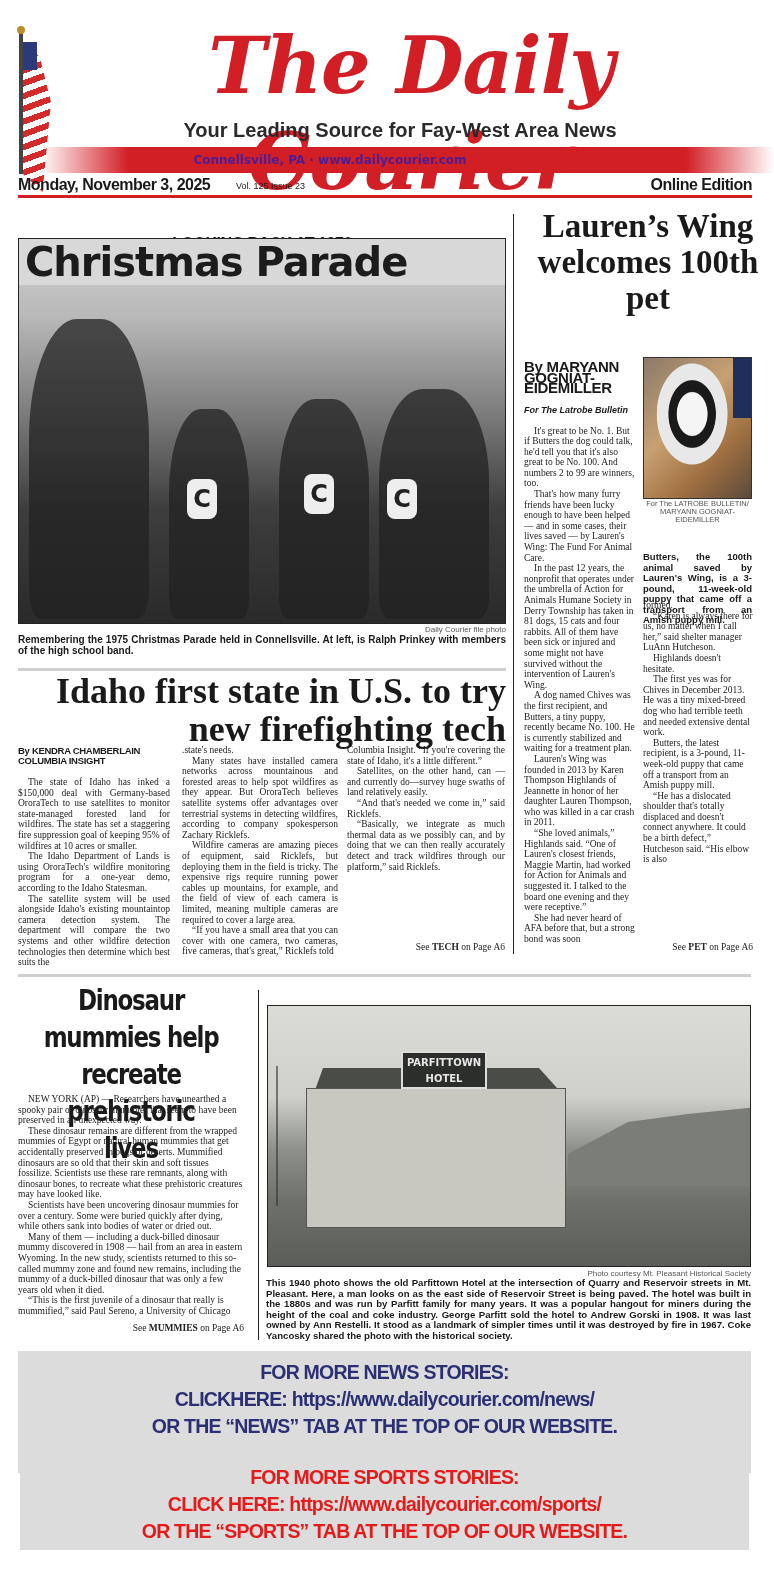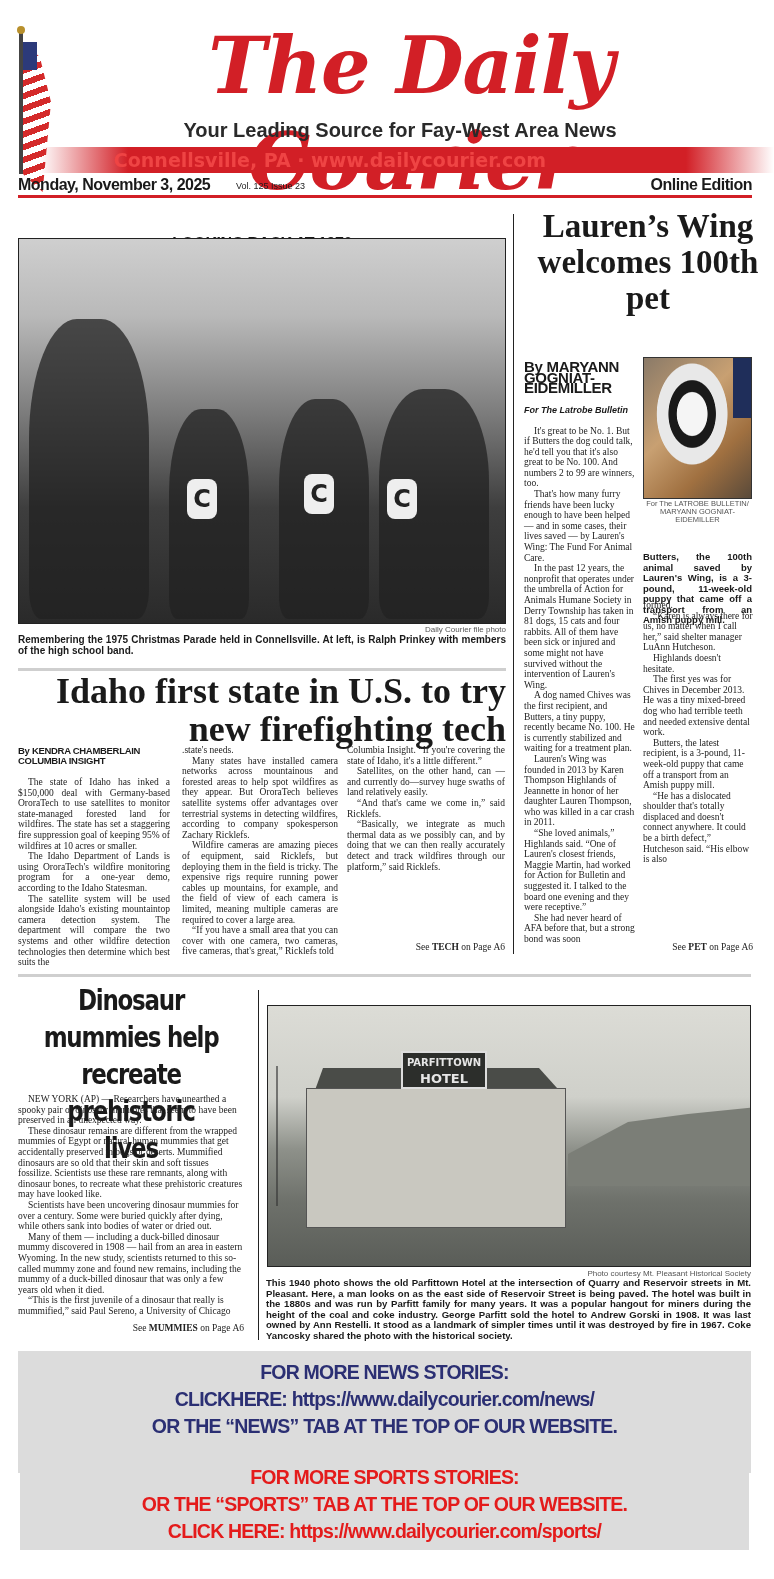--- a/index.html
+++ b/index.html
@@ -8,21 +8,21 @@
   
   .masthead { position: absolute; left: 0; top: 0; width: 774px; height: 200px; }
   .flag { position: absolute; left: 16px; top: 24px; width: 38px; height: 150px; }
   .flag .pole { position: absolute; left: 3px; top: 8px; width: 4px; height: 142px; background: #444; }
   .flag .finial { position: absolute; left: 1px; top: 2px; width: 8px; height: 8px; border-radius: 50%; background: #b8902c; }
   .flag .cloth { position: absolute; left: 7px; top: 18px; width: 28px; height: 150px; background: repeating-linear-gradient(160deg, #d42a2a 0 6px, #ffffff 6px 12px); clip-path: polygon(0 0, 60% 10%, 100% 40%, 70% 100%, 0 88%); }
   .flag .canton { position: absolute; left: 7px; top: 18px; width: 14px; height: 28px; background: #2c3a7a; }
   .title { position: absolute; left: 56px; top: 18px; width: 710px; text-align: center; font-family: "DejaVu Serif", serif; font-weight: bold; font-size: 78px; letter-spacing: -1px; color: #d21f26; line-height: 96px; font-style: italic; }
   .tagline { position: absolute; left: 60px; top: 119px; width: 680px; text-align: center; font-family: "Liberation Sans", sans-serif; font-weight: bold; font-size: 20px; color: #2a2a2a; }
   .redband { position: absolute; left: 40px; top: 147px; width: 734px; height: 26px; background: linear-gradient(90deg, rgba(210,31,38,0) 0%, #d21f26 12%, #d21f26 88%, rgba(210,31,38,0) 100%); }
-  .redband-text { position: absolute; left: 0; top: 147px; width: 660px; text-align: center; font-family: "DejaVu Sans", sans-serif; font-weight: bold; font-size: 19px; color: #ef4444; line-height: 26px; }
+  .redband-text { position: absolute; left: 0; top: 147px; width: 660px; text-align: center; font-family: "DejaVu Sans", sans-serif; font-weight: bold; font-size: 12px; color: #4c1d95; line-height: 26px; }
   .dateline { position: absolute; left: 18px; top: 176px; width: 734px; height: 22px; border-bottom: 3px solid #d21f26; font-family: "Liberation Sans", sans-serif; }
   .dateline .date { position: absolute; left: 0; top: 0; font-size: 16px; font-weight: bold; color: #1a1a1a; letter-spacing: -0.5px; }
   .dateline .vol { position: absolute; left: 218px; top: 5px; font-size: 9px; color: #1a1a1a; }
   .dateline .edition { position: absolute; right: 0; top: 0; font-size: 16px; font-weight: bold; color: #1a1a1a; letter-spacing: -0.5px; }
 
   
   .kicker { font-family: "Liberation Sans", sans-serif; font-weight: bold; font-size: 16px; text-align: center; letter-spacing: -0.5px; margin-top: 24px; }
 
   
   .lookback-head { position: absolute; left: 18px; top: 211px; width: 488px; }
@@ -56,21 +56,21 @@
 
   
   .dino-head { position: absolute; left: 18px; top: 982px; width: 226px; text-align: center; font-family: "DejaVu Sans", sans-serif; font-weight: bold; font-size: 28px; line-height: 37px; letter-spacing: -1.5px; transform: scaleX(0.82); transform-origin: center top; color: #1a1a1a; }
 
   
   .mtp-head { position: absolute; left: 266px; top: 982px; width: 488px; }
   .photo2 { position: absolute; left: 267px; top: 1005px; width: 484px; height: 262px; border: 1px solid #222; background: linear-gradient(180deg, #dcdcd6 0%, #cfd0ca 35%, #8e918a 55%, #6e716b 75%, #5a5d58 100%); overflow: hidden; }
   .photo2 .building { position: absolute; left: 38px; top: 82px; width: 260px; height: 140px; background: #c9c8c0; border: 1px solid #555; }
   .photo2 .roof { position: absolute; left: 28px; top: 62px; width: 270px; height: 30px; background: #4a4c48; clip-path: polygon(6% 100%, 10% 0, 90% 0, 100% 100%); }
   .photo2 .sign { position: absolute; left: 133px; top: 45px; width: 86px; height: 38px; background: #2c2e2b; border: 2px solid #ddd; color: #e6e6e6; font-family: "DejaVu Sans", sans-serif; font-weight: bold; font-size: 10px; text-align: center; line-height: 16px; padding-top: 2px; }
-  .photo2 .sign span { display: block; font-size: 13px; }
+  .photo2 .sign span { display: block; font-size: 10px; }
   .photo2 .hill { position: absolute; left: 300px; top: 100px; width: 200px; height: 80px; background: #7b7e77; clip-path: polygon(0 60%, 30% 20%, 60% 10%, 100% 0, 100% 100%, 0 100%); }
   .photo2 .tree { position: absolute; left: 8px; top: 60px; width: 80px; height: 140px; border-left: 2px solid #333; opacity: 0.6; }
   .credit2 { position: absolute; left: 266px; top: 1269px; width: 485px; }
   .cutline2 { position: absolute; left: 266px; top: 1278px; width: 485px; font-size: 9.6px; line-height: 10.5px; }
 
   
   .promo { position: absolute; left: 18px; width: 733px; background: #dcdcdc; text-align: center; font-family: "Liberation Sans", sans-serif; font-weight: bold; font-size: 19.5px; line-height: 27px; letter-spacing: -0.8px; padding-top: 8px; }
   .promo.news { top: 1351px; height: 122px; color: #2b2f73; }
   .promo.sports { top: 1456px; height: 94px; color: #e41b1b; left: 20px; width: 729px; }
 </style>
@@ -90,20 +90,21 @@
   <div class="redband-text">Connellsville, PA · www.dailycourier.com</div>
   <div class="dateline">
     <span class="date">Monday, November 3, 2025</span>
     <span class="vol">Vol. 125 Issue 23</span>
     <span class="edition">Online Edition</span>
   </div>
 </header>
 
 <div class="lookback-head kicker">LOOKING BACK AT 1976</div>
 <div class="photo1">
+  <div class="banner">Christmas Parade</div>
   <div class="fig" style="left:10px;top:80px;width:120px;height:300px;"></div>
   <div class="fig" style="left:150px;top:170px;width:80px;height:210px;"></div>
   <div class="fig" style="left:260px;top:160px;width:90px;height:220px;"></div>
   <div class="fig" style="left:360px;top:150px;width:110px;height:230px;"></div>
   <div class="c" style="left:168px;top:240px;">C</div>
   <div class="c" style="left:285px;top:235px;">C</div>
   <div class="c" style="left:368px;top:240px;">C</div>
 </div>
 <div class="credit credit1">Daily Courier file photo</div>
 <div class="cutline cutline1">Remembering the 1975 Christmas Parade held in Connellsville. At left, is Ralph Prinkey with members of the high school band.</div>
@@ -121,40 +122,40 @@
 </div>
 <div class="col body-text" style="left:182px;top:745px;width:156px;">
   <p style="text-indent:0">.state's needs.</p>
   <p>Many states have installed camera networks across mountainous and forested areas to help spot wildfires as they appear. But OroraTech believes satellite systems offer advantages over terrestrial systems in detecting wildfires, according to company spokesperson Zachary Ricklefs.</p>
   <p>Wildfire cameras are amazing pieces of equipment, said Ricklefs, but deploying them in the field is tricky. The expensive rigs require running power cables up mountains, for example, and the field of view of each camera is limited, meaning multiple cameras are required to cover a large area.</p>
   <p>“If you have a small area that you can cover with one camera, two cameras, five cameras, that's great,” Ricklefs told</p>
 </div>
 <div class="col body-text" style="left:347px;top:745px;width:158px;">
   <p style="text-indent:0">Columbia Insight. “If you're covering the state of Idaho, it's a little different.”</p>
   <p>Satellites, on the other hand, can — and currently do—survey huge swaths of land relatively easily.</p>
-  <p>“And that's came we come in,” said Ricklefs.</p>
+  <p>“And that's needed we come in,” said Ricklefs.</p>
   <p>“Basically, we integrate as much thermal data as we possibly can, and by doing that we can then really accurately detect and track wildfires through our platform,” said Ricklefs.</p>
 </div>
 <div class="jump" style="position:absolute;left:347px;top:942px;width:158px;">
   <span>See</span> <b>TECH</b> <span>on Page A6</span>
 </div>
 
 <div class="vrule" style="left:513px;top:214px;height:740px;"></div>
 
 <h2 class="lw-head">Lauren’s Wing welcomes 100th pet</h2>
 <div class="col" style="left:524px;top:362px;width:112px;">
   <div class="byline" style="font-size:15px;line-height:10.5px;">By MARYANN GOGNIAT-EIDEMILLER</div>
   <div style="font-family:'Liberation Sans',sans-serif;font-weight:bold;font-style:italic;font-size:9px;margin-top:11px;">For The Latrobe Bulletin</div>
   <div class="body-text" style="margin-top:11px;text-align:left;">
     <p>It's great to be No. 1. But if Butters the dog could talk, he'd tell you that it's also great to be No. 100. And numbers 2 to 99 are winners, too.</p>
     <p>That's how many furry friends have been lucky enough to have been helped — and in some cases, their lives saved — by Lauren's Wing: The Fund For Animal Care.</p>
     <p>In the past 12 years, the nonprofit that operates under the umbrella of Action for Animals Humane Society in Derry Township has taken in 81 dogs, 15 cats and four rabbits. All of them have been sick or injured and some might not have survived without the intervention of Lauren's Wing.</p>
     <p>A dog named Chives was the first recipient, and Butters, a tiny puppy, recently became No. 100. He is currently stabilized and waiting for a treatment plan.</p>
     <p>Lauren's Wing was founded in 2013 by Karen Thompson Highlands of Jeannette in honor of her daughter Lauren Thompson, who was killed in a car crash in 2011.</p>
-    <p>“She loved animals,” Highlands said. “One of Lauren's closest friends, Maggie Martin, had worked for Action for Bulletin and suggested it. I talked to the board one evening and they were receptive.”</p>
+    <p>“She loved animals,” Highlands said. “One of Lauren's closest friends, Maggie Martin, had worked for Action for Animals and suggested it. I talked to the board one evening and they were receptive.”</p>
     <p>She had never heard of AFA before that, but a strong bond was soon</p>
   </div>
 </div>
 <div class="dog-photo"></div>
 <div class="dog-credit">For The LATROBE BULLETIN/ MARYANN GOGNIAT-EIDEMILLER</div>
 <div class="dog-cutline">Butters, the 100th animal saved by Lauren's Wing, is a 3-pound, 11-week-old puppy that came off a transport from an Amish puppy mill.</div>
 <div class="col body-text" style="left:643px;top:600px;width:110px;text-align:left;">
   <p style="text-indent:0">formed.</p>
   <p>“Karen is always there for us, no matter when I call her,” said shelter manager LuAnn Hutcheson.</p>
   <p>Highlands doesn't hesitate.</p>
@@ -196,15 +197,15 @@
 <div class="credit credit2">Photo courtesy Mt. Pleasant Historical Society</div>
 <div class="cutline cutline2">This 1940 photo shows the old Parfittown Hotel at the intersection of Quarry and Reservoir streets in Mt. Pleasant. Here, a man looks on as the east side of Reservoir Street is being paved. The hotel was built in the 1880s and was run by Parfitt family for many years. It was a popular hangout for miners during the height of the coal and coke industry. George Parfitt sold the hotel to Andrew Gorski in 1908. It was last owned by Ann Restelli. It stood as a landmark of simpler times until it was destroyed by fire in 1967. Coke Yancosky shared the photo with the historical society.</div>
 
 <div class="promo news">
   <div>FOR MORE NEWS STORIES:</div>
   <div>CLICKHERE: https://www.dailycourier.com/news/</div>
   <div>OR THE “NEWS” TAB AT THE TOP OF  OUR WEBSITE.</div>
 </div>
 <div class="promo sports">
   <div>FOR MORE SPORTS STORIES:</div>
+  <div>CLICK HERE: https://www.dailycourier.com/sports/</div>
   <div>OR THE “SPORTS” TAB AT THE TOP OF  OUR WEBSITE.</div>
-  <div>CLICK HERE: https://www.dailycourier.com/sports/</div>
 </div>
 
 </body></html>

